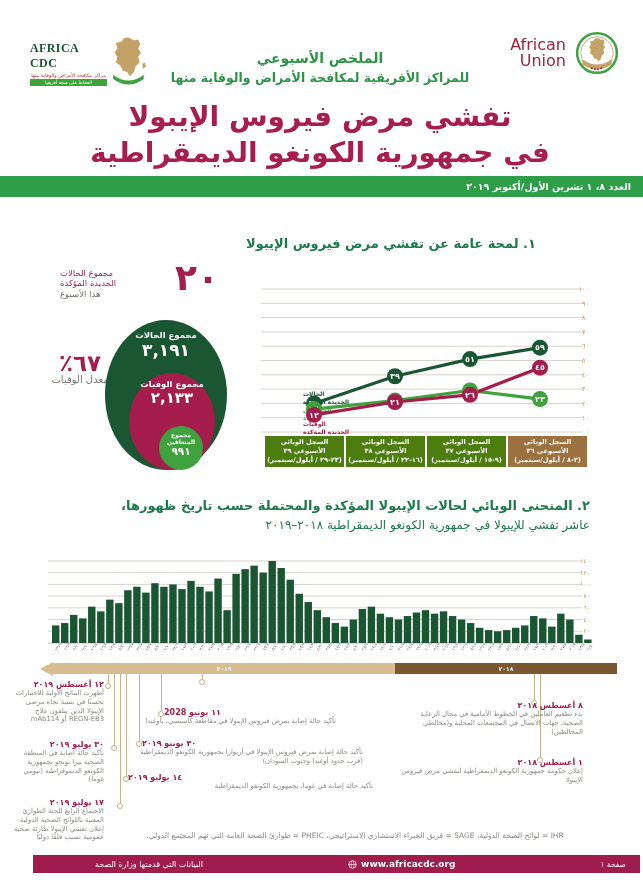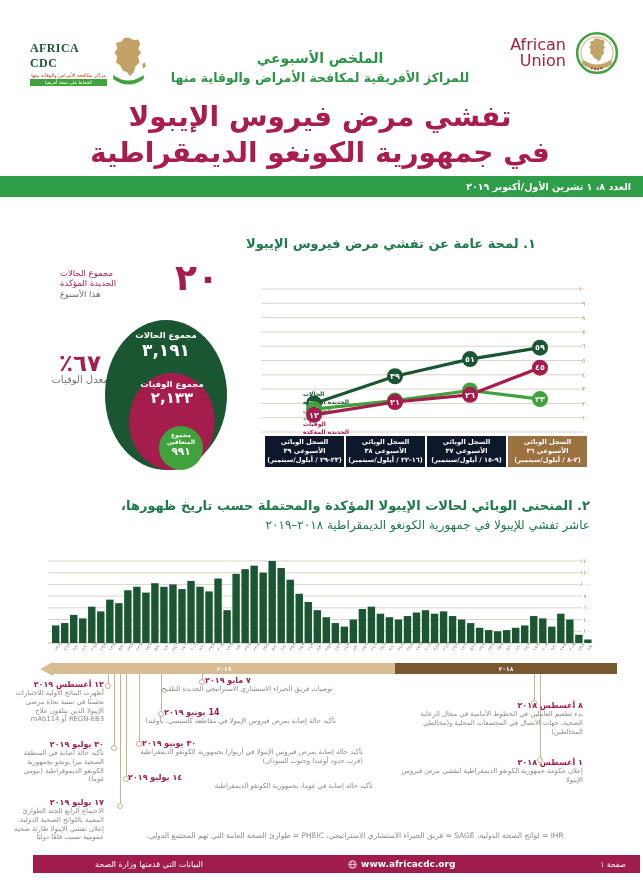--- a/index.html
+++ b/index.html
@@ -34,21 +34,21 @@
   .c-recov{left:159px;top:426px;width:44px;height:44px;background:#3fa23c;}
   .c-lab{font-weight:bold;font-size:8.5px;}
   .c-cases .c-lab{margin-top:10px;}
   .c-val-cases{font-size:17px;font-weight:bold;letter-spacing:1px;}
   .c-deaths .c-lab{margin-top:6px;}
   .c-val-deaths{font-size:15px;font-weight:bold;letter-spacing:1px;}
   .c-recov .c-lab2{font-weight:bold;font-size:6px;line-height:1.2;margin-top:5px;}
   .c-val-recov{font-size:10.5px;font-weight:bold;}
   .trend{left:256px;top:284px;width:350px;height:192px;}
   .week-row{position:absolute;left:9px;top:152px;display:flex;gap:2px;direction:ltr;}
-  .wk{width:79px;background:#0f172a;color:#fff;font-size:6.6px;font-weight:bold;text-align:center;
+  .wk{width:79px;background:#4d7c0f;color:#fff;font-size:6.6px;font-weight:bold;text-align:center;
       line-height:1.35;padding:2px 1px;box-sizing:border-box;}
   .wk.dark{background:#9c7140;}
   
   .s2-head1{right:53px;top:498px;font-size:13px;font-weight:bold;color:#1e7a4b;}
   .s2-head2{right:53px;top:518px;font-size:12px;color:#1e7a4b;margin-left:48px;}
   .epi{left:34px;top:556px;width:590px;height:140px;}
   .tl{left:40px;top:663px;width:577px;height:11px;}
   .tl-head{position:absolute;left:0;top:0;width:0;height:0;
            border-right:13px solid #d8bd92;border-top:7px solid transparent;border-bottom:7px solid transparent;margin-top:-1.5px;}
   .tl-seg{position:absolute;top:0;height:11px;color:#fff;font-size:6px;font-weight:bold;
@@ -397,26 +397,22 @@
   </div>
   <div class="evt" style="left:14px;top:740px;width:90px">
     <div class="d">٣٠ يوليو ٢٠١٩</div>
     <div class="t">تأكيد حالة اصابة في المنطقة الصحية نيرا بونجو بجمهورية الكونغو الديموقراطية (نيومي غوما)</div>
   </div>
   <div class="evt" style="left:14px;top:798px;width:90px">
     <div class="d">١٧ يوليو ٢٠١٩</div>
     <div class="t">الاجتماع الرابع للجنة الطوارئ المعنية باللوائح الصحية الدولية: إعلان تفشي الإيبولا طارئة صحية عمومية تسبب قلقًا دوليًا</div>
   </div>
 
-  <div class="evt" style="left:143px;top:676px;width:190px">
-    <div class="d ll" style="margin-left:62px">٧ مايو ٢٠١٩</div>
-    <div class="t">توصيات فريق الخبراء الاستشاري الاستراتيجي الجديدة للتلقيح</div>
-  </div>
   <div class="evt" style="left:128px;top:708px;width:208px">
-    <div class="d ll" style="margin-left:36px">14 يونيو ٢٠١٩</div>
+    <div class="d ll" style="margin-left:36px">١١ يونيو 2028</div>
     <div class="t">تأكيد حالة إصابة بمرض فيروس الإيبولا في مقاطعة كاسيسي، بأوغندا</div>
   </div>
   <div class="evt" style="left:128px;top:739px;width:235px">
     <div class="d ll" style="margin-left:14px">٣٠ يونيو ٢٠١٩</div>
     <div class="t">تأكيد حالة إصابة بمرض فيروس الإيبولا في أريوارا بجمهورية الكونغو الديمقراطية (قرب حدود أوغندا وجنوب السودان)</div>
   </div>
   <div class="evt" style="left:128px;top:773px;width:245px">
     <div class="d ll">١٤ يوليو ٢٠١٩</div>
     <div class="t">تأكيد حالة إصابة في غوما، بجمهورية الكونغو الديمقراطية</div>
   </div>

